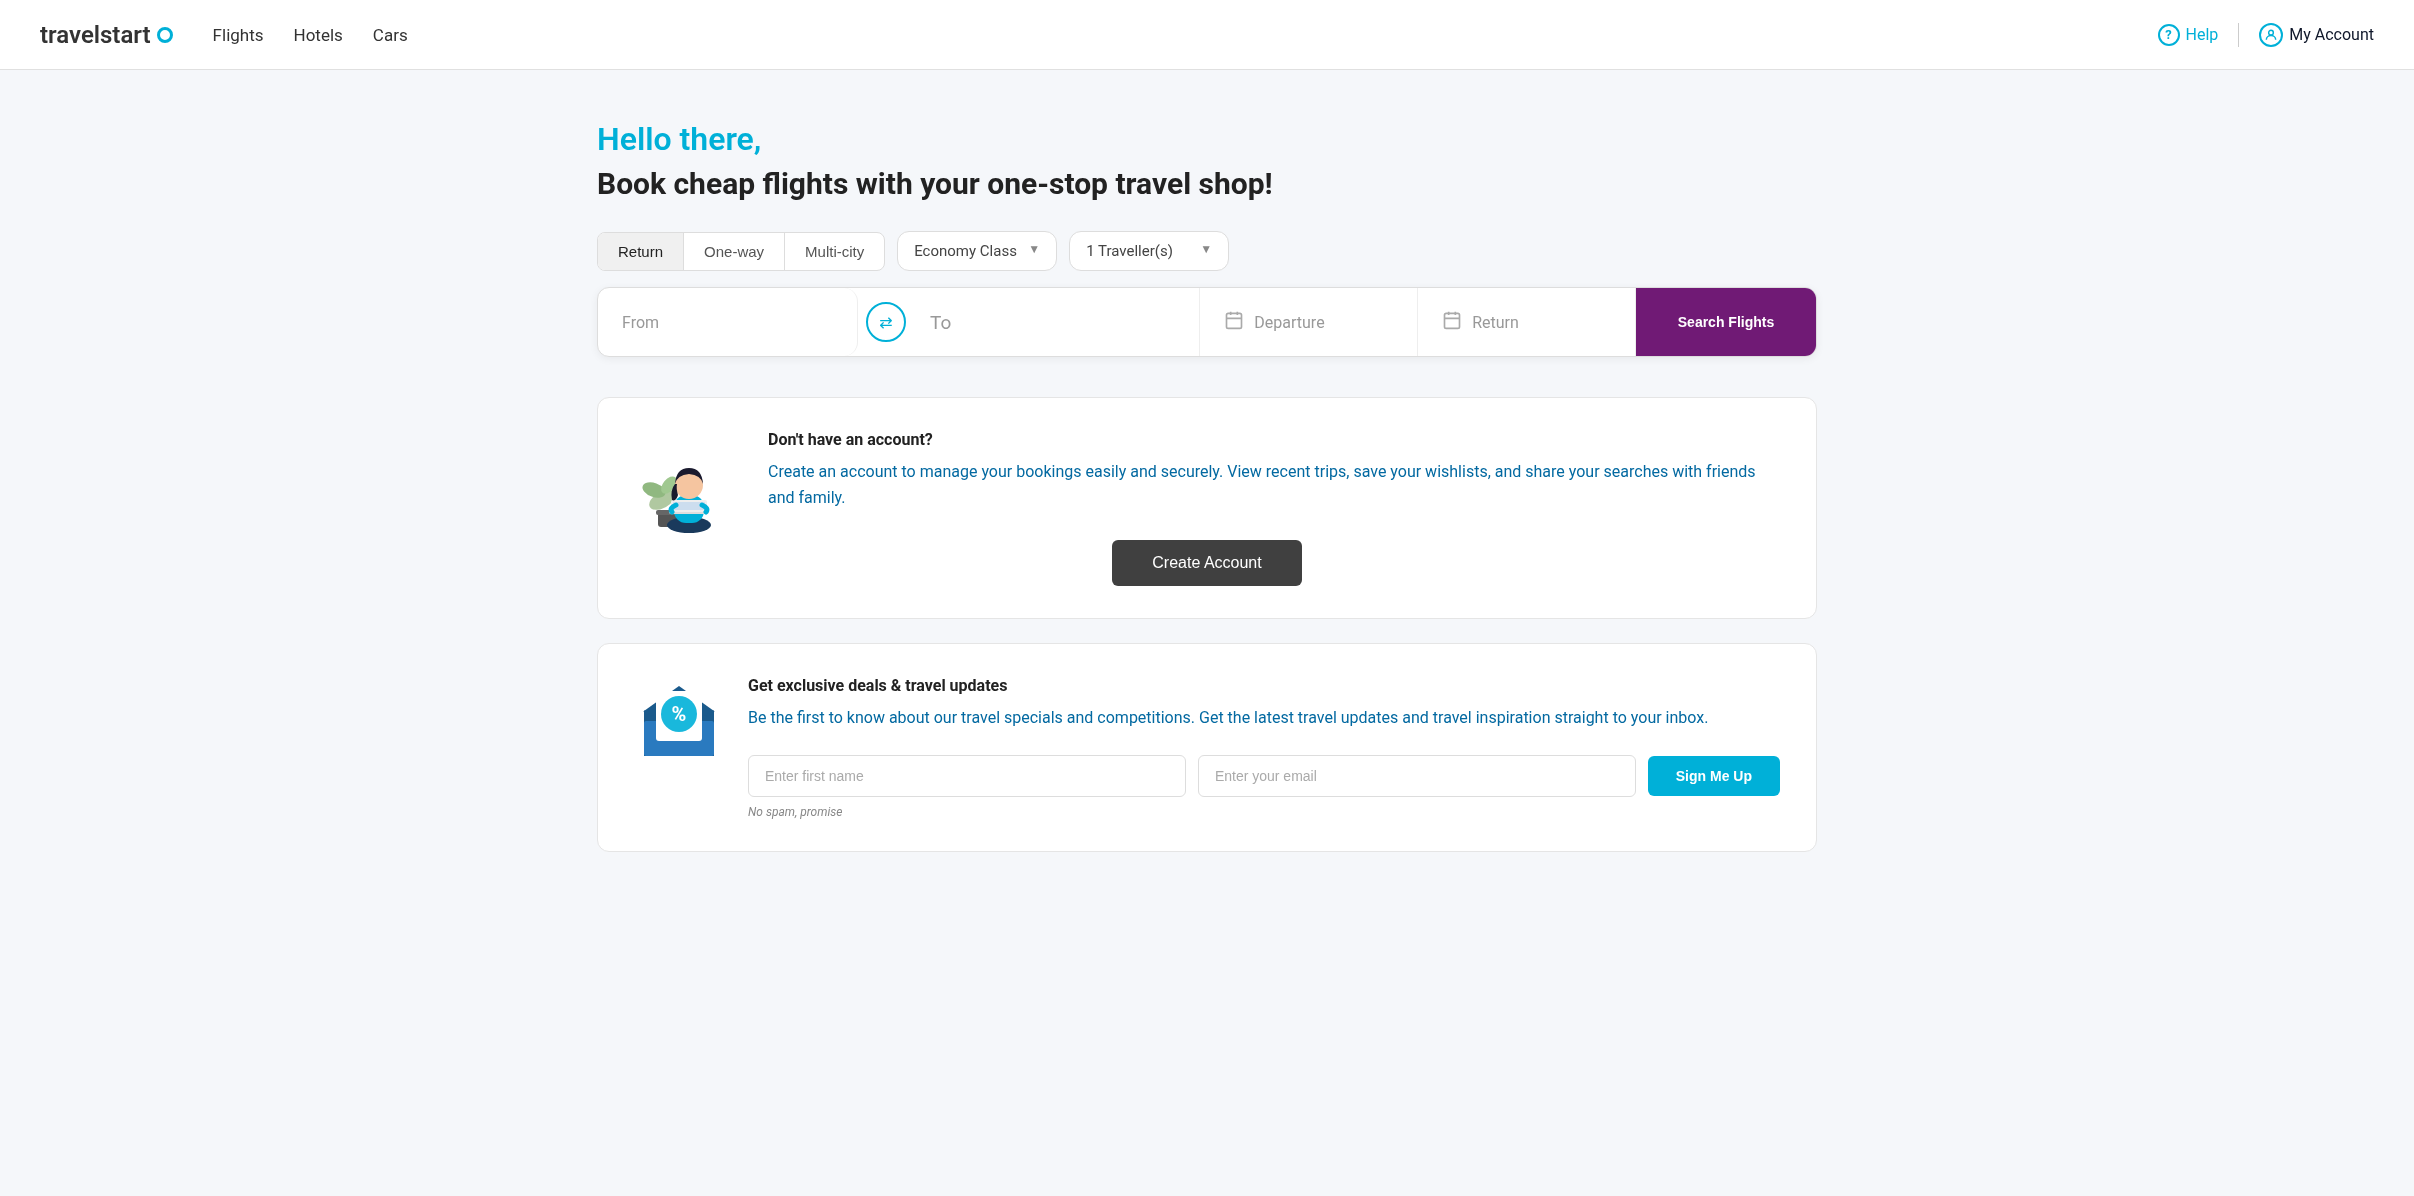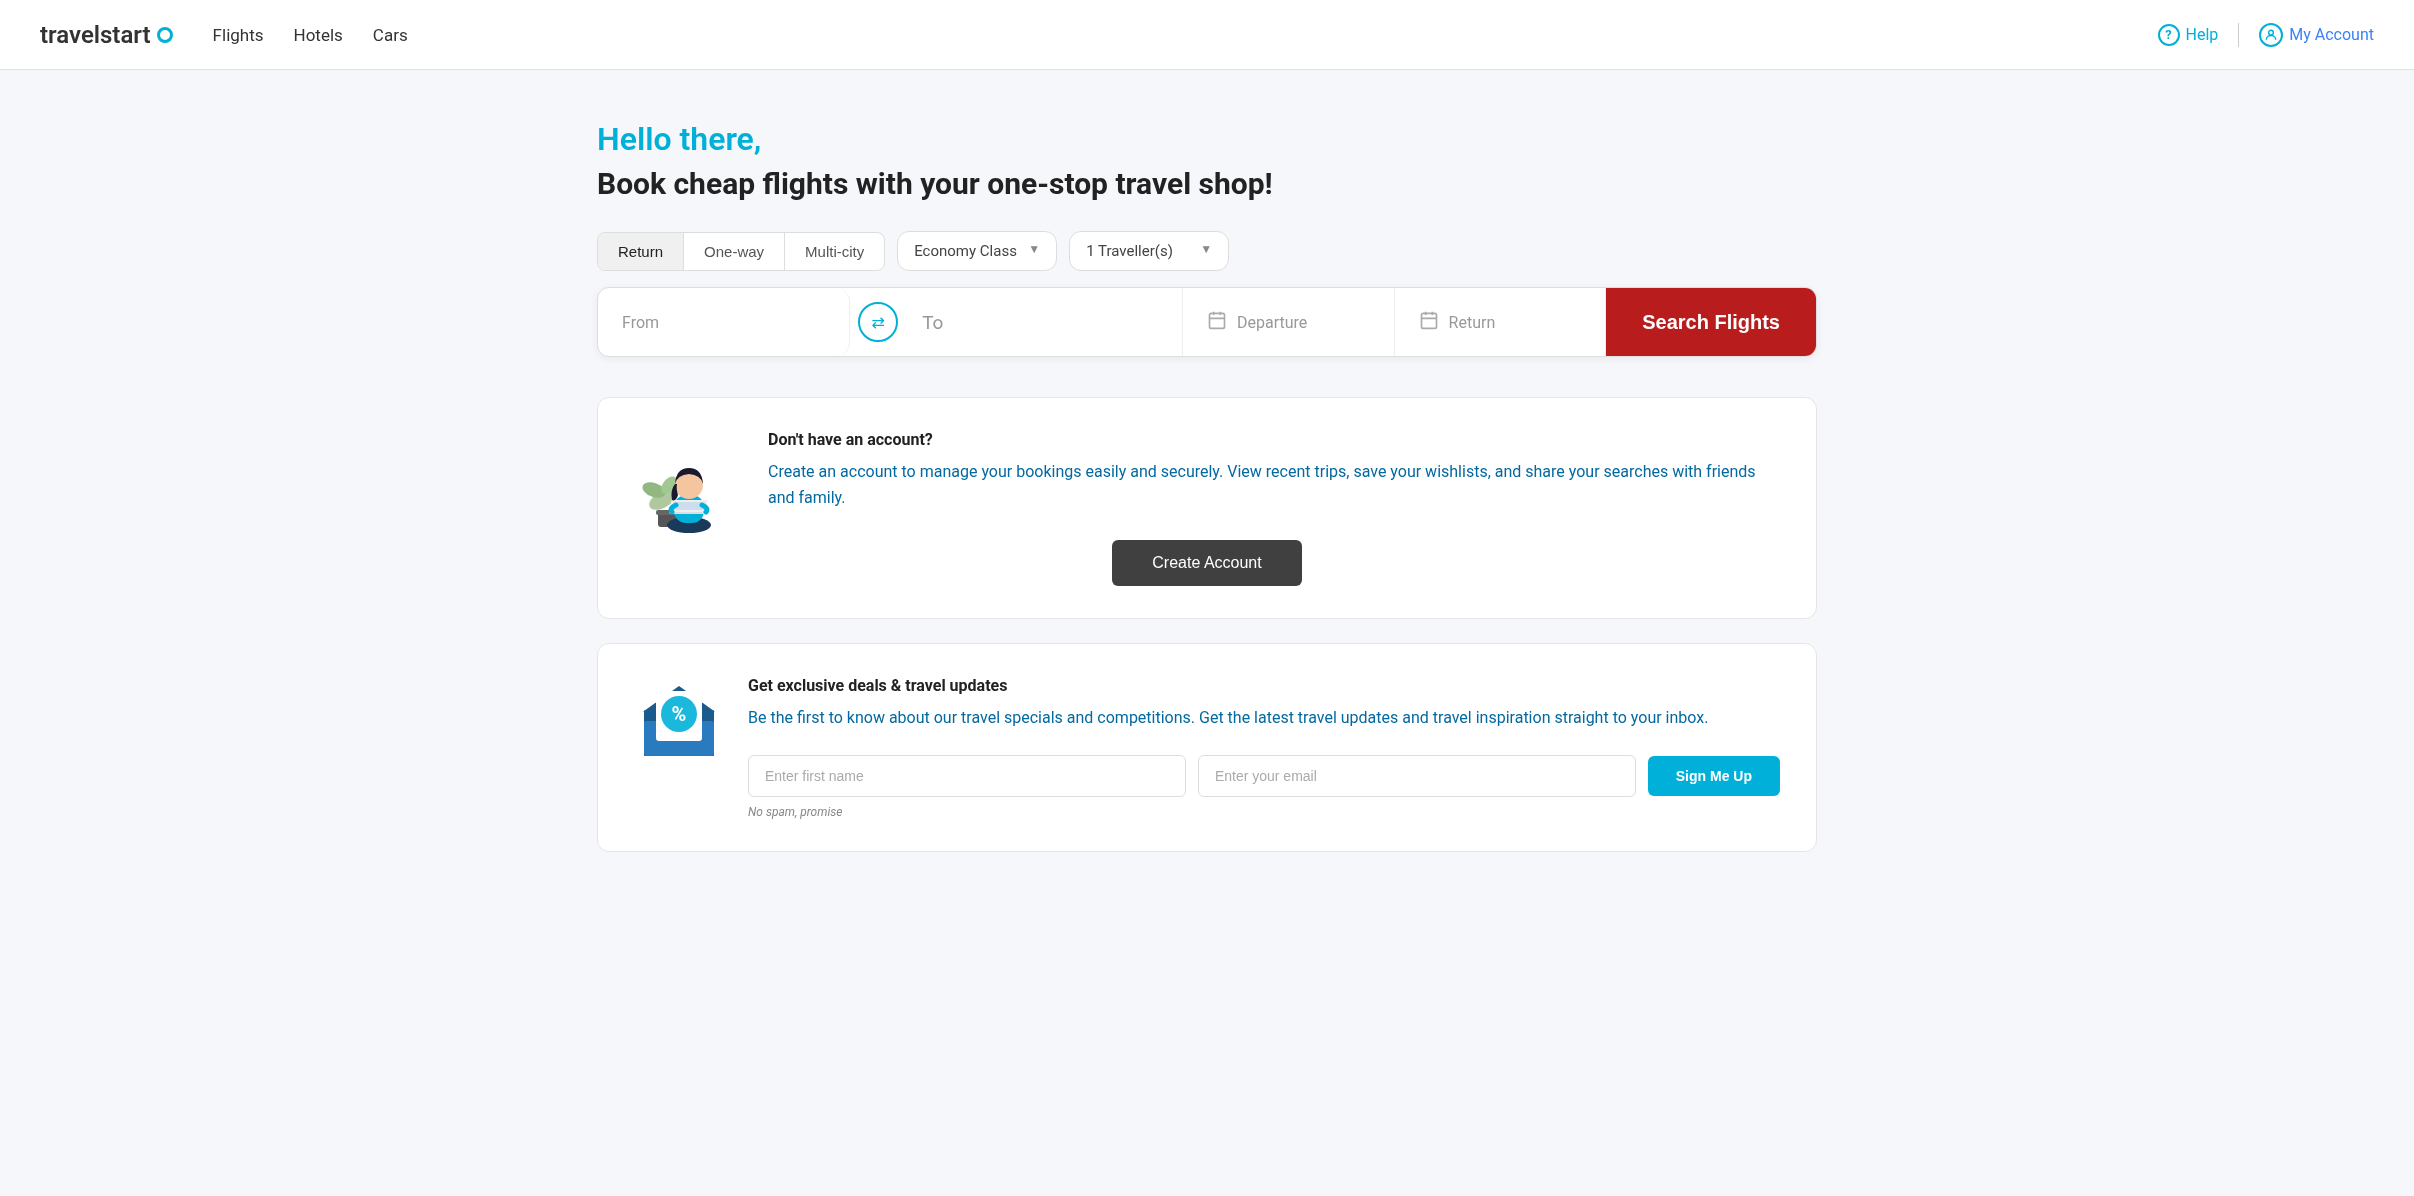--- a/index.html
+++ b/index.html
@@ -80,21 +80,21 @@
     .divider-v {
       width: 1px;
       height: 24px;
       background: #ccc;
     }
     .account-btn {
       display: flex;
       align-items: center;
       gap: 6px;
       font-size: 16px;
-      color: #3b82f6;
+      color: #0f172a;
       cursor: pointer;
     }
     .account-icon {
       width: 24px;
       height: 24px;
       border-radius: 50%;
       border: 2px solid #00b0d8;
       display: flex;
       align-items: center;
       justify-content: center;
@@ -234,26 +234,26 @@
       height: 100%;
       flex: 0.8;
       border-right: 1px solid #eee;
       cursor: pointer;
       gap: 10px;
       color: #999;
       font-size: 16px;
     }
     .cal-icon { font-size: 18px; color: #aaa; }
     .search-btn {
-      background: #b91c1c;
+      background: #701a75;
       color: #fff;
       border: none;
       padding: 0 36px;
       height: 100%;
-      font-size: 20px;
+      font-size: 14px;
       font-weight: 600;
       cursor: pointer;
       white-space: nowrap;
       min-width: 180px;
     }
 
     
     .cards-row {
       display: grid;
       grid-template-columns: 1fr;

